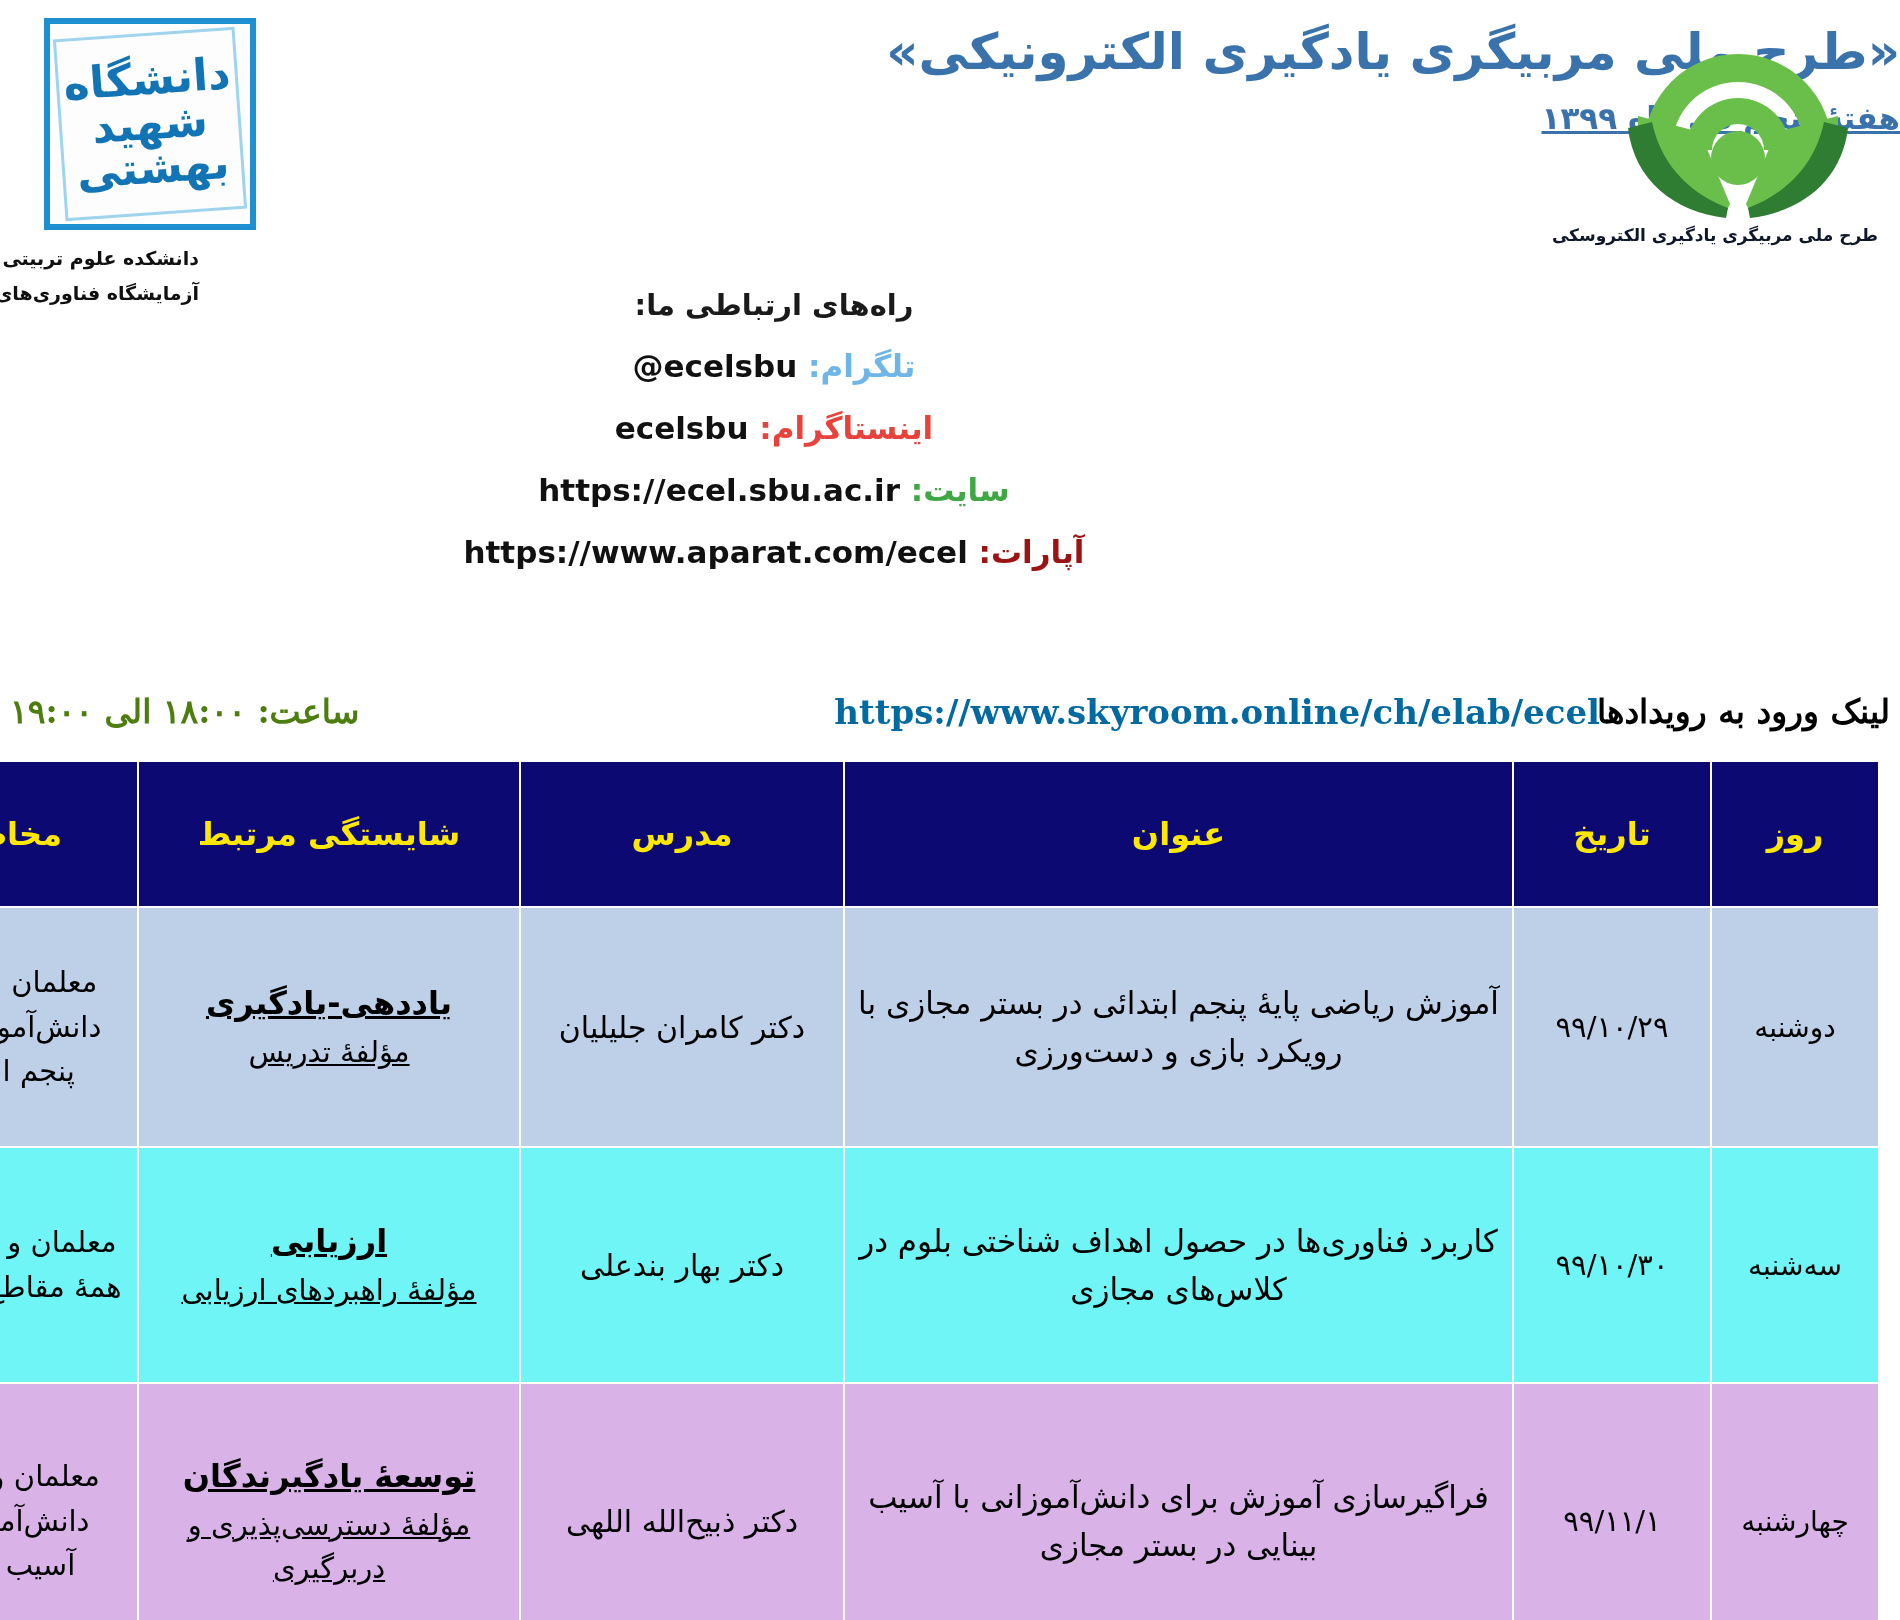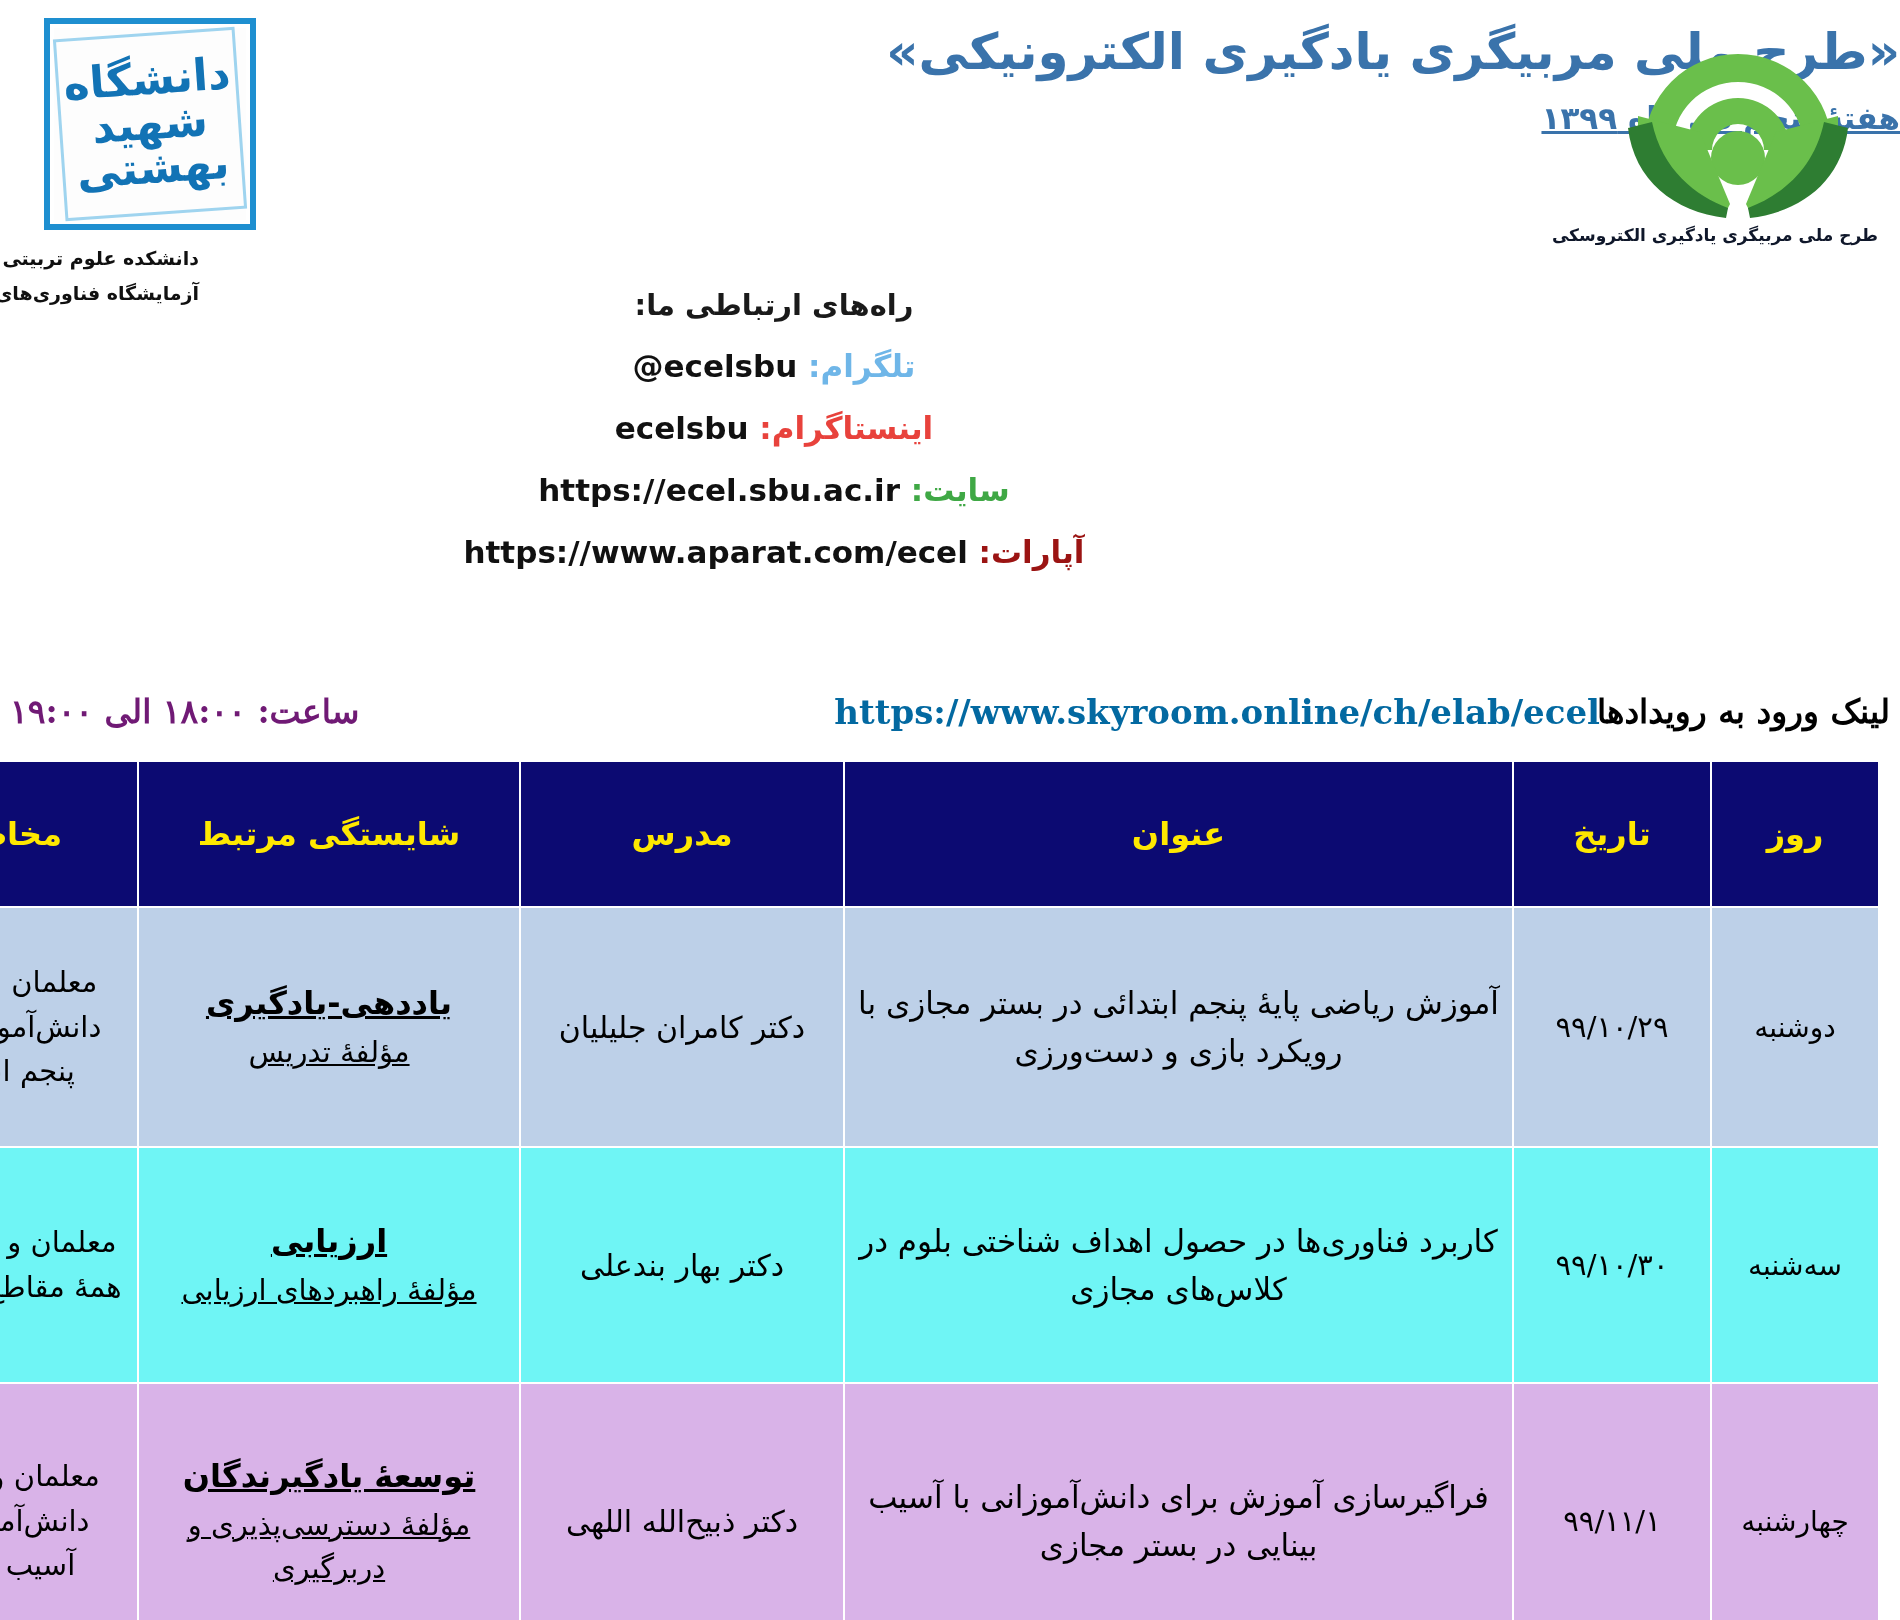--- a/index.html
+++ b/index.html
@@ -81,21 +81,21 @@
     color:#000;white-space:nowrap;
   }
   .linkbar .lb-url{
     position:absolute;right:300px;top:0;
     font-size:34px;font-weight:bold;font-family:"DejaVu Serif","Liberation Serif",serif;
     color:#0369a1;white-space:nowrap;direction:ltr;
   }
   .linkbar .lb-left{
     position:absolute;left:10px;top:0;
     font-size:33px;font-weight:bold;font-family:"DejaVu Serif","Liberation Serif",serif;
-    color:#701a75;white-space:nowrap;
+    color:#4d7c0f;white-space:nowrap;
   }
 
   
   .sched-wrap{position:absolute;top:760px;left:20px;width:1860px;}
   table.sched{
     width:1860px;border-collapse:collapse;table-layout:fixed;direction:rtl;
   }
   table.sched th,table.sched td{
     border:2px solid #ffffff;
     vertical-align:middle;text-align:center;

